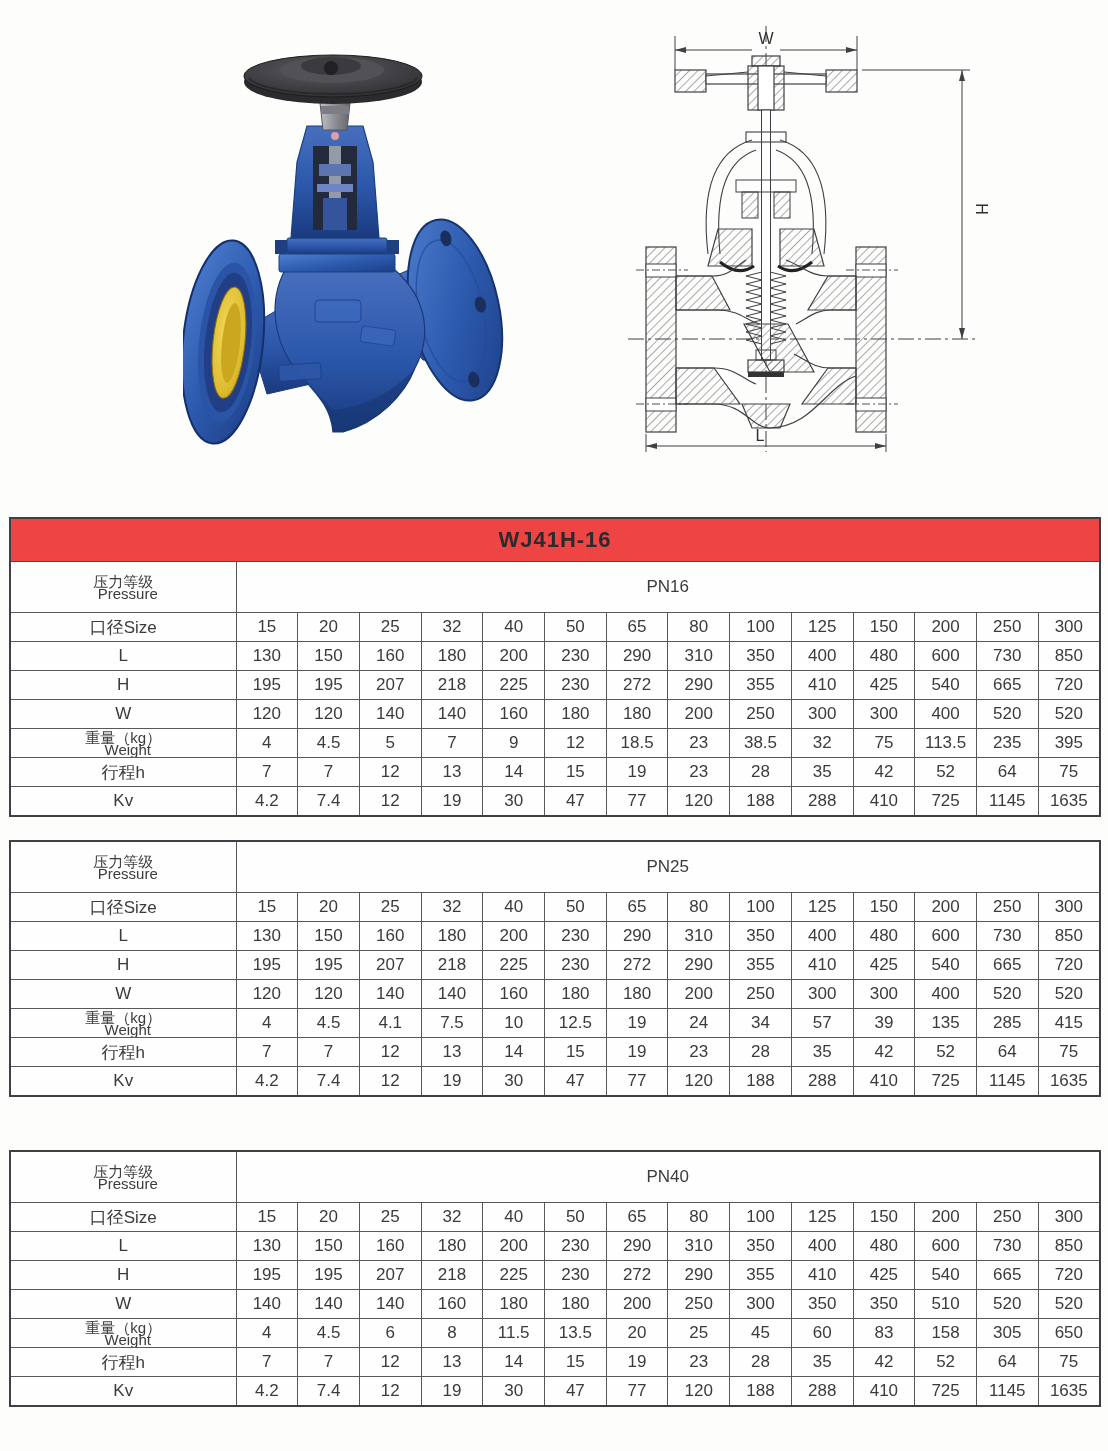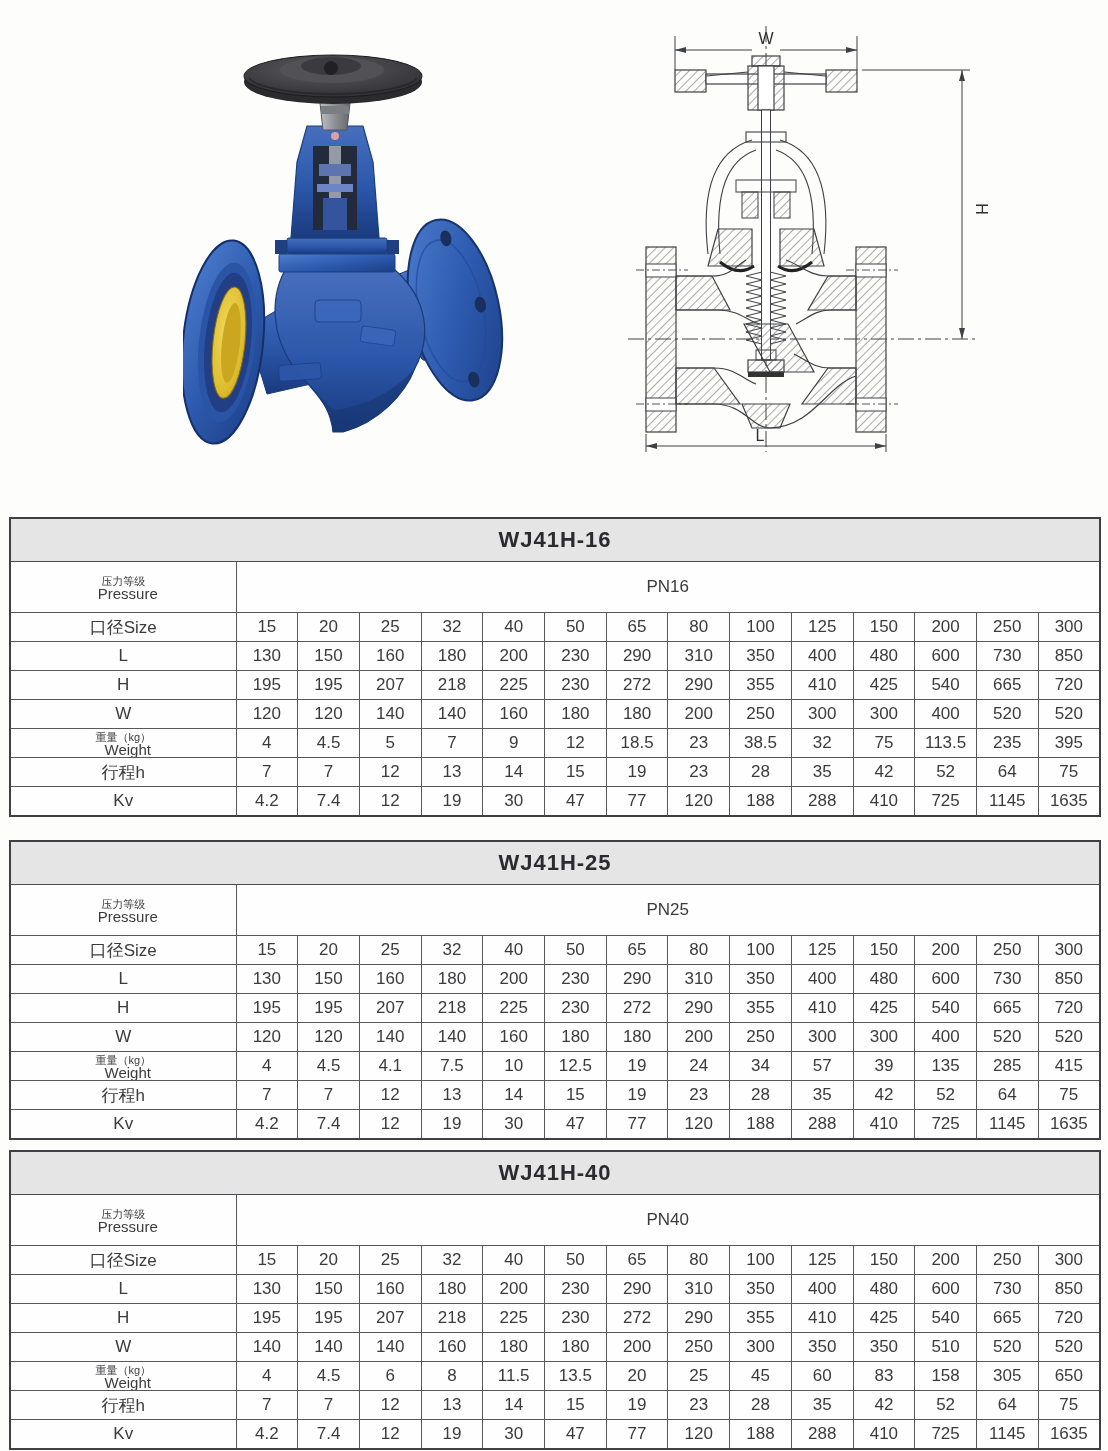--- a/index.html
+++ b/index.html
@@ -22,26 +22,26 @@
   table.spec{
     width:100%;border-collapse:collapse;table-layout:fixed;
     border:2px solid #3f4043;background:#fefefe;
   }
   table.spec col.c-label{width:226px;}
   table.spec td{
     border:1px solid #57585c;text-align:center;vertical-align:middle;
     font-size:17px;color:#3b3b3e;padding:0;overflow:hidden;
   }
   tr.t-title td{
-    height:42px;background:#e5e5e5;border-bottom:1px solid #4c4d50;
+    height:42px;background:#ef4444;border-bottom:1px solid #4c4d50;
     font-size:22px;font-weight:bold;color:#2b2b2e;letter-spacing:1px;
   }
   tr.t-press td{height:50px;}
   tr.t-row td{height:28px;}
-  .lbl2 .l1{font-size:11px;line-height:15px;}
+  .lbl2 .l1{font-size:15px;line-height:15px;}
   .lbl2 .l2{font-size:15px;line-height:13px;margin-top:-2px;padding-left:9px;}
   .rowlbl{font-size:16px;}
 </style>
 </head>
 <body>
 
 <div class="fig" id="photo-fig">
 <svg width="322" height="412" viewBox="0 0 322 412">
   <defs>
     <linearGradient id="pgBlue" x1="0" y1="0" x2="1" y2="1">
@@ -425,23 +425,20 @@
           <col>
           <col>
           <col>
           <col>
           <col>
           <col>
           <col>
           <col>
         </colgroup>
         <tbody>
-          <tr class="t-title">
-            <td colspan="15"><span>WJ41H-25</span></td>
-          </tr>
           <tr class="t-press">
             <td class="lbl2">
               <div class="l1">压力等级</div>
               <div class="l2">Pressure</div>
             </td>
             <td colspan="14">PN25</td>
           </tr>
           <tr class="t-row">
             <td class="rowlbl">口径Size</td>
             <td>15</td>
@@ -580,23 +577,20 @@
           <col>
           <col>
           <col>
           <col>
           <col>
           <col>
           <col>
           <col>
         </colgroup>
         <tbody>
-          <tr class="t-title">
-            <td colspan="15"><span>WJ41H-40</span></td>
-          </tr>
           <tr class="t-press">
             <td class="lbl2">
               <div class="l1">压力等级</div>
               <div class="l2">Pressure</div>
             </td>
             <td colspan="14">PN40</td>
           </tr>
           <tr class="t-row">
             <td class="rowlbl">口径Size</td>
             <td>15</td>

